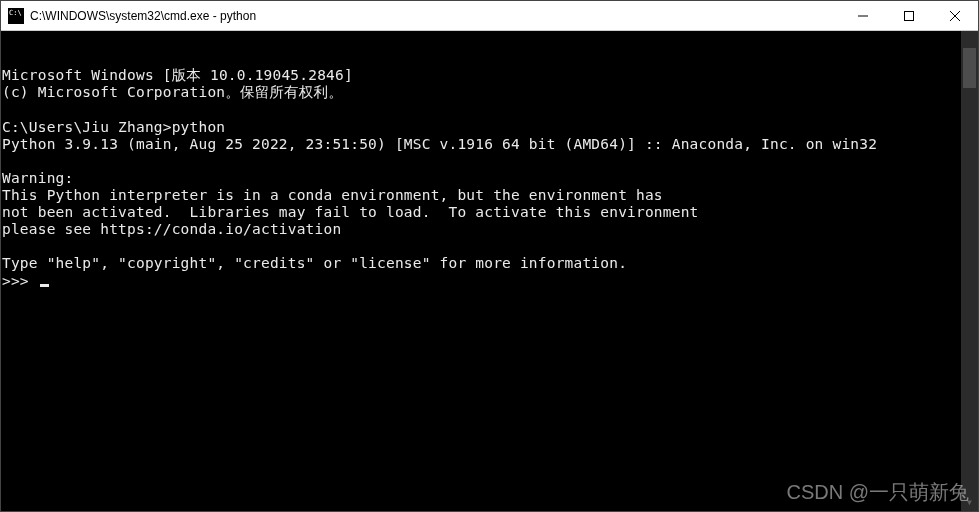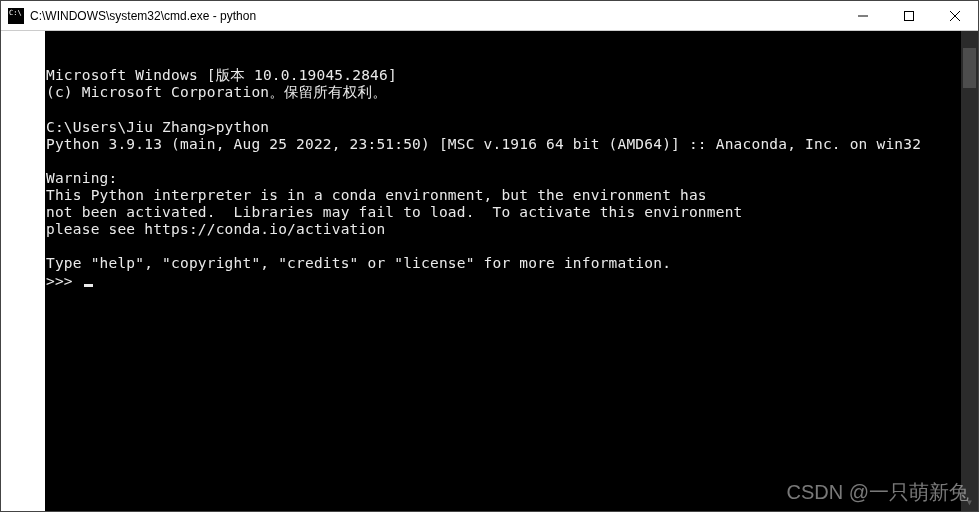--- a/index.html
+++ b/index.html
@@ -71,21 +71,20 @@
       background: #000000;
       color: #eaeaea;
       font-family: "NSimSun", "SimSun", "Consolas", monospace;
       font-size: 14.5px;
       line-height: 1.18;
       padding: 2px 0 0 1px;
       white-space: pre;
       overflow: hidden;
       position: relative;
       letter-spacing: 0.2px;
-      margin-left: 44px;
     }
     .terminal-line { display: block; }
     .scrollbar {
       position: absolute;
       right: 0; top: 0;
       width: 17px;
       height: 100%;
       background: #2b2b2b;
     }
     .scrollbar-arrow {

